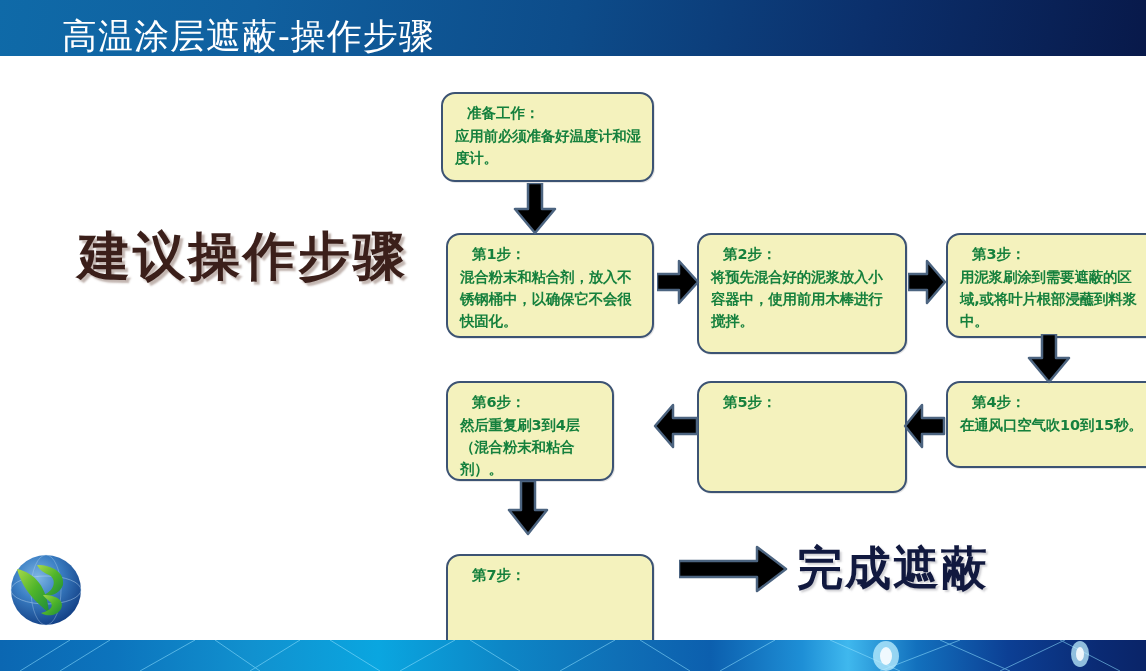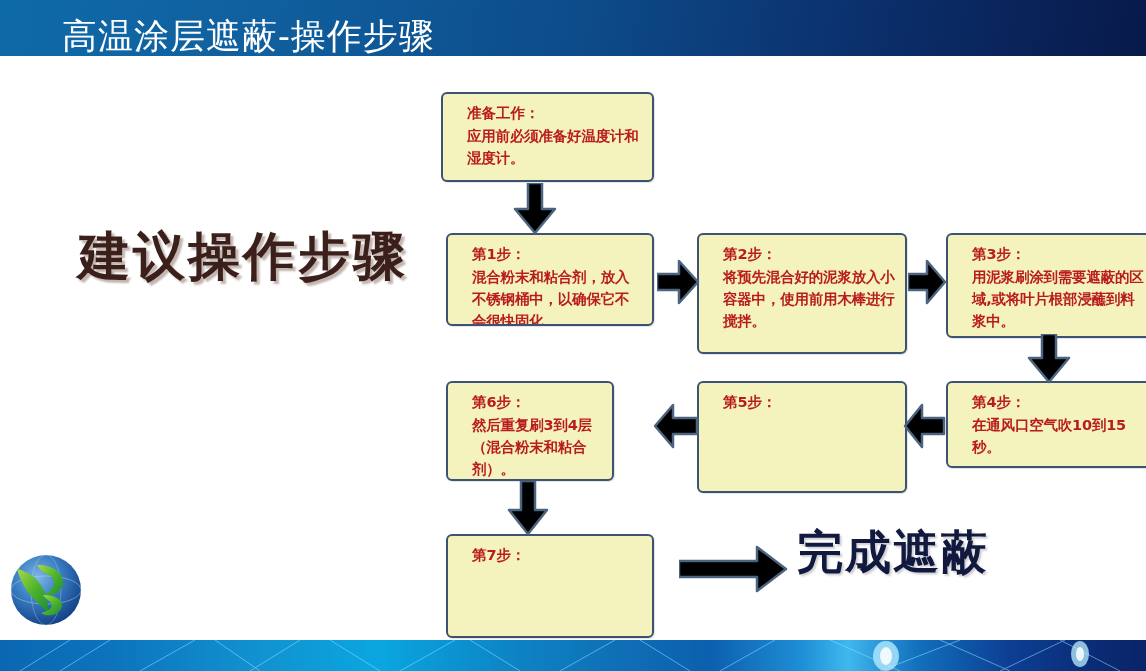--- a/index.html
+++ b/index.html
@@ -53,61 +53,60 @@
     text-shadow: 3px 3px 2px rgba(120, 90, 80, 0.45);
   }
   .left-heading .lh-line { display: block; white-space: nowrap; }
 
   
   .fbox {
     position: absolute;
     box-sizing: border-box;
     background: #f4f2bd;
     border: 2px solid #3c5373;
-    border-radius: 6px;
+    border-radius: 14px;
     padding: 8px 10px 6px 12px;
-    color: #b91c1c;
+    color: #15803d;
     font-size: 14.5px;
     font-weight: 700;
     line-height: 1.52;
     font-family: "DejaVu Sans", "Liberation Sans", sans-serif;
     overflow: hidden;
     box-shadow: 1px 1px 0 rgba(0,0,0,0.10);
   }
   .fbox .ftitle {
     display: block;
     margin-left: 12px;
     margin-bottom: 1px;
     white-space: nowrap;
   }
   .fbox .fbody {
     display: block;
     letter-spacing: -0.2px;
-    margin-left: 12px;
   }
 
   
   #box-prep  { left: 441px; top: 92px;  width: 213px; height: 90px; }
-  #box-s1    { left: 446px; top: 233px; width: 208px; height: 93px; }
+  #box-s1    { left: 446px; top: 233px; width: 208px; height: 105px; }
   #box-s2    { left: 697px; top: 233px; width: 210px; height: 121px; }
   #box-s3    { left: 946px; top: 233px; width: 214px; height: 105px; }
   #box-s4    { left: 946px; top: 381px; width: 214px; height: 87px; }
   #box-s5    { left: 697px; top: 381px; width: 210px; height: 112px; }
   #box-s6    { left: 446px; top: 381px; width: 168px; height: 100px; }
-  #box-s7    { left: 446px; top: 534px; width: 208px; height: 104px; }
+  #box-s7    { left: 446px; top: 554px; width: 208px; height: 104px; }
 
   
   .arrow { position: absolute; }
   .arrow svg { display: block; }
 
   
   .final-text {
     position: absolute;
     left: 797px;
-    top: 522px;
+    top: 538px;
     font-family: "DejaVu Serif", "Liberation Serif", serif;
     font-size: 46px;
     font-weight: 700;
     color: #11193f;
     letter-spacing: 2px;
     white-space: nowrap;
     text-shadow: 2px 2px 2px rgba(150,150,160,0.45);
   }
 
   

